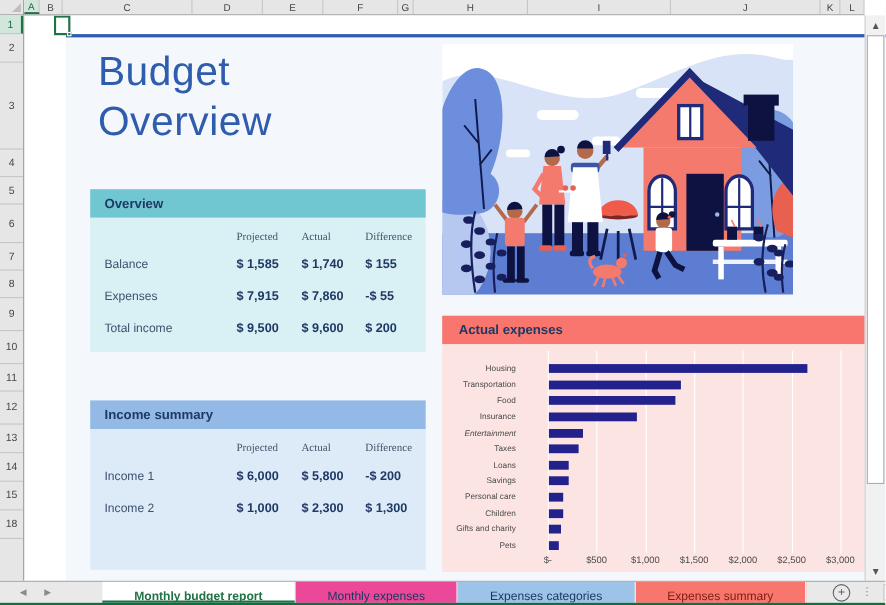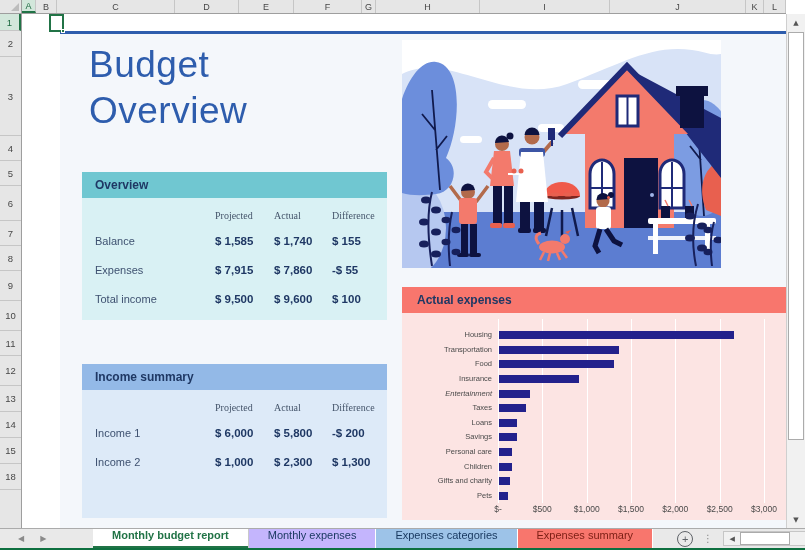--- a/index.html
+++ b/index.html
@@ -47,42 +47,42 @@
   
   .illustration { position:absolute; left:353px; top:26px; width:319px; height:228px; overflow:hidden; }
 
   
   .chartblock { position:absolute; left:353px; top:273px; width:388px; }
   .chart-header { height:26px; display:flex; align-items:center; padding-left:15px;
                   font-size:12px; font-weight:bold; color:#1F3864; }
   .chart-body { position:relative; height:207px; overflow:hidden; }
   .gridline { position:absolute; top:6px; height:184px; width:1px; background:#fff; }
   .bar { position:absolute; height:8px; }
-  .cat-label { position:absolute; left:0; width:90px; text-align:right; font-size:7.5px; color:#4a4a4a;
+  .cat-label { position:absolute; left:0; width:67px; text-align:right; font-size:7.5px; color:#4a4a4a;
                height:10px; line-height:10px; white-space:nowrap; }
   .tick-label { position:absolute; width:44px; text-align:center; font-size:8.5px; color:#4a4a4a;
                 top:190px; height:12px; line-height:12px; }
 
   
   .vscroll { position:absolute; left:786px; top:14px; width:19px; height:514px; background:#F1F1F1;
              border-left:1px solid #cfcfcf; }
   .vs-btn { height:17px; display:flex; align-items:center; justify-content:center; font-size:7px;
             color:#555; font-family:"DejaVu Sans", sans-serif; }
   .vs-btn.down { position:absolute; bottom:0; left:0; right:0; }
   .vs-thumb { position:absolute; left:1px; top:18px; width:16px; height:408px; background:#fff;
               border:1px solid #ABABAB; }
 
   
   .tabbar { position:absolute; left:0; top:528px; width:805px; height:20px; background:#E9E9E9;
             border-top:1px solid #ababab; display:flex; align-items:stretch; }
   .tab-nav { width:93px; display:flex; align-items:center; padding-left:18px; gap:16px;
              color:#8a8a8a; font-size:8px; font-family:"DejaVu Sans", sans-serif; flex:none; }
   .tab-nav span { cursor:default; }
   .tabs { display:flex; align-items:stretch; flex:none; }
-  .tab { display:flex; align-items:flex-start; padding:0 19px; font-size:11px; border-right:1px solid #fff;
+  .tab { display:flex; align-items:flex-end; padding:0 29px; font-size:11px; border-right:1px solid #fff;
          white-space:nowrap; }
   .tab.active { font-weight:bold; box-shadow:inset 0 -2px 0 #217346; border-right:1px solid #c9c9c9; }
   .tab-plus { margin-left:24px; align-self:center; width:16px; height:16px; border:1px solid #5f6368;
               border-radius:50%; display:flex; align-items:center; justify-content:center;
               font-size:11px; color:#5f6368; flex:none; }
   .tab-dots { margin-left:10px; align-self:center; color:#8a8a8a; font-size:10px; flex:none;
               font-family:"DejaVu Sans", sans-serif; }
   .hscroll { margin-left:10px; align-self:center; display:flex; align-items:center; height:15px;
              background:#F1F1F1; border:1px solid #c6c6c6; flex:none; }
   .hs-btn { width:16px; height:100%; display:flex; align-items:center; justify-content:center;
@@ -163,21 +163,21 @@
           <div class="trow">
             <span class="tlabel">Expenses</span>
             <span class="tval">$ 7,915</span>
             <span class="tval">$ 7,860</span>
             <span class="tval">-$ 55</span>
           </div>
           <div class="trow">
             <span class="tlabel">Total income</span>
             <span class="tval">$ 9,500</span>
             <span class="tval">$ 9,600</span>
-            <span class="tval">$ 100</span>
+            <span class="tval">$ 200</span>
           </div>
         </div>
     </div>
 
     <div class="panel" id="panel-income" style="left:33px; top:350px;">
       <div class="panel-header" style="background: rgb(147, 185, 231);">
         <span>Income summary</span>
       </div>
       <div class="panel-body" style="height: 128px; background: rgb(221, 234, 248);">
           <div class="trow thead-row">
@@ -368,21 +368,21 @@
 
   <div class="tabbar">
     <div class="tab-nav">
       <span>◀</span>
       <span>▶</span>
     </div>
     <div class="tabs" id="tabs">
         <div class="tab active" style="background: rgb(255, 255, 255); color: rgb(33, 115, 70);">
           <span>Monthly budget report</span>
         </div>
-        <div class="tab" style="background: #c4b5fd; color: rgb(23, 55, 94);">
+        <div class="tab" style="background: #ec4899; color: rgb(23, 55, 94);">
           <span>Monthly expenses</span>
         </div>
         <div class="tab" style="background: rgb(157, 195, 232); color: rgb(23, 55, 94);">
           <span>Expenses categories</span>
         </div>
         <div class="tab" style="background: rgb(248, 118, 109); color: rgb(123, 30, 20);">
           <span>Expenses summary</span>
         </div>
       </div>
     <div class="tab-plus">

